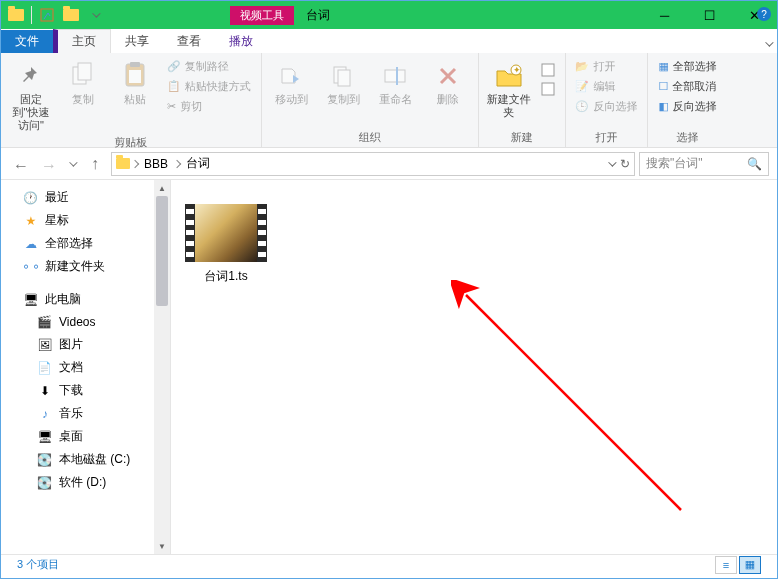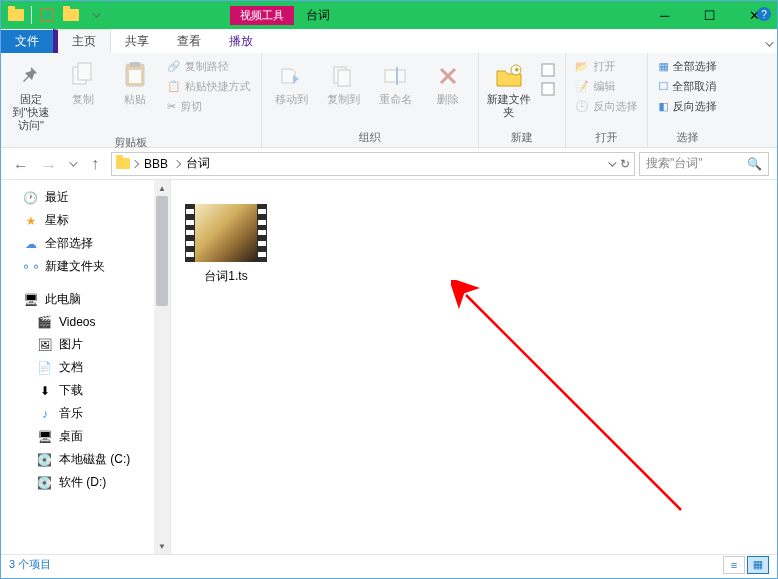--- a/index.html
+++ b/index.html
@@ -65,21 +65,21 @@
 .video-thumb { width: 82px; height: 58px; background: #333; position: relative; display: flex; }
 .video-thumb .strip { width: 10px; background: #2b2b2b; display: flex; flex-direction: column; justify-content: space-around; padding: 2px 0; }
 .video-thumb .strip span { height: 5px; background: #fff; margin: 0 1px; }
 .video-thumb .img { flex: 1; }
 .doc-thumb { width: 52px; height: 66px; background: #fff; border: 1px solid #ccc; position: relative; }
 .doc-thumb::before { content:''; position:absolute; top:0; right:0; width:14px; height:14px; background: linear-gradient(135deg, transparent 49%, #ccc 50%, #fff 51%); }
 
 .arrow-overlay { position: absolute; left: 280px; top: 100px; pointer-events: none; }
 
 
-.statusbar { height: 20px; border-top: 1px solid #e5e5e5; display: flex; align-items: center; padding: 0 8px; font-size: 11px; color: #1979ca; justify-content: space-between; }
+.statusbar { height: 20px; border-top: 1px solid #e5e5e5; display: flex; align-items: center; padding: 0 16px; font-size: 11px; color: #1979ca; justify-content: space-between; }
 .viewbtns { display: flex; gap: 2px; }
 .viewbtn { width: 22px; height: 18px; border: 1px solid #ccc; display: flex; align-items: center; justify-content: center; cursor: pointer; }
 .viewbtn.active { background: #cde6f7; border-color: #1979ca; }
 
 .chevron { display: inline-block; width: 6px; height: 6px; border-right: 1.5px solid currentColor; border-bottom: 1.5px solid currentColor; }
 .chev-down { transform: rotate(45deg) translateY(-2px); }
 .chev-right { transform: rotate(-45deg); }
 </style>
 </head>
 <body>

